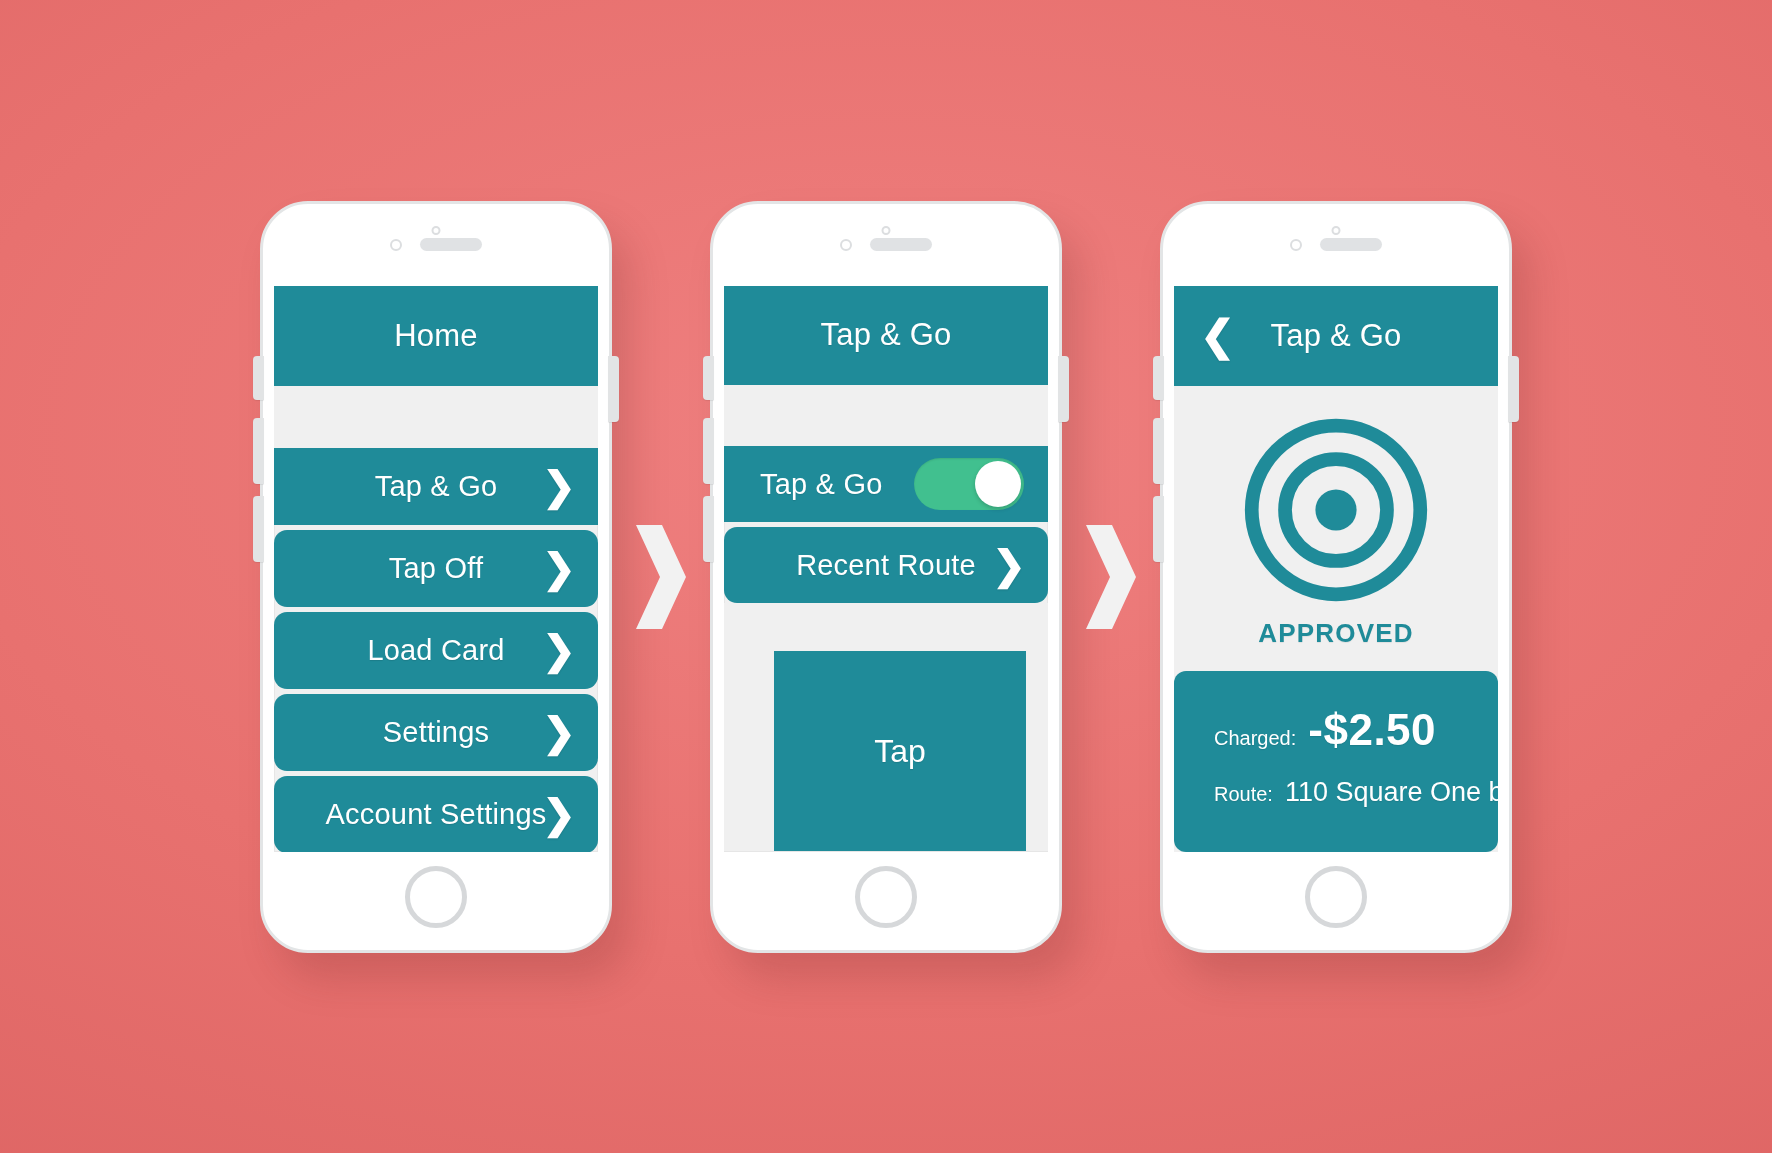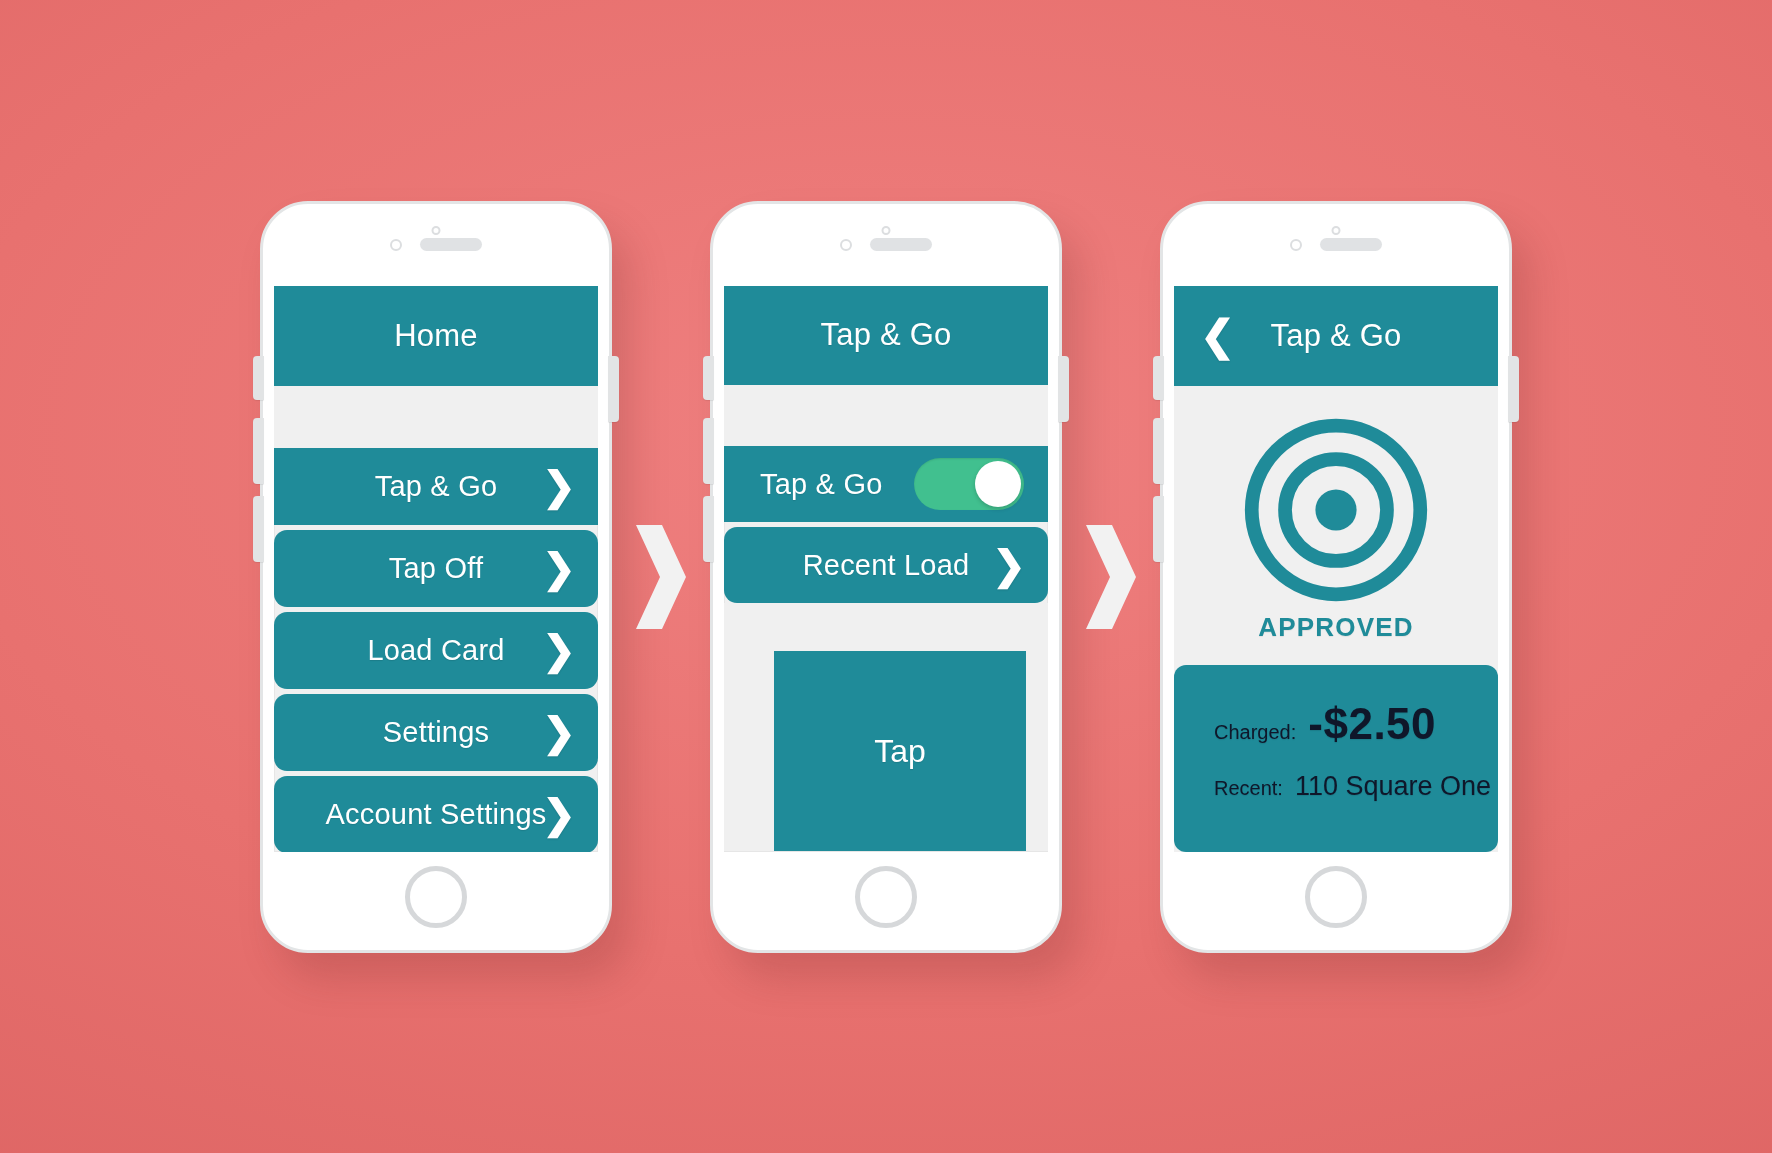--- a/index.html
+++ b/index.html
@@ -170,34 +170,34 @@
     background: #f0f0f0;
     display: flex;
     flex-direction: column;
     align-items: center;
     padding-top: 26px;
   }
   .target-ring {
     width: 196px; height: 196px;
   }
   .approved {
-    margin-top: 4px;
+    margin-top: 10px;
     color: #1f8b99;
     font-size: 26px;
     font-weight: 700;
     letter-spacing: 1.2px;
     text-shadow: 0 1px 1px rgba(0,0,0,0.07);
   }
   .receipt {
     margin-top: 22px;
     width: 100%;
     flex: 1;
     background: #1f8b99;
     padding: 34px 0 13px 40px;
-    color: #0f172a;
+    color: #ffffff;
     border-radius: 12px;
   }
   .rline { display: flex; align-items: baseline; margin-bottom: 22px; }
   .rlabel {
     font-size: 20px;
     margin-right: 12px;
     text-shadow: 0 1px 1px rgba(0,0,0,0.10);
     white-space: nowrap;
   }
   .rvalue-big {
@@ -295,21 +295,21 @@
       <div class="spacer"></div>
 
       <div class="tile row-tile toggle-row">
         <span>Tap &amp; Go</span>
         <span class="toggle">
           <span class="toggle-knob"></span>
         </span>
       </div>
 
       <div class="tile row-tile">
-        <span>Recent Load</span>
+        <span>Recent Route</span>
         <span class="chev-r">❯</span>
       </div>
 
       <div class="tap-pad-wrap">
         <div class="tap-pad">Tap</div>
       </div>
     </div>
 
     <div class="home-btn"></div>
   </div>
@@ -345,21 +345,21 @@
         </svg>
 
         <div class="approved">APPROVED</div>
 
         <div class="receipt">
           <div class="rline">
             <span class="rlabel">Charged:</span>
             <span class="rvalue-big">-$2.50</span>
           </div>
           <div class="rline">
-            <span class="rlabel">Recent:</span>
+            <span class="rlabel">Route:</span>
             <span class="rvalue-mid">110 Square One bus</span>
           </div>
         </div>
       </div>
     </div>
 
     <div class="home-btn"></div>
   </div>
 
 </div>

